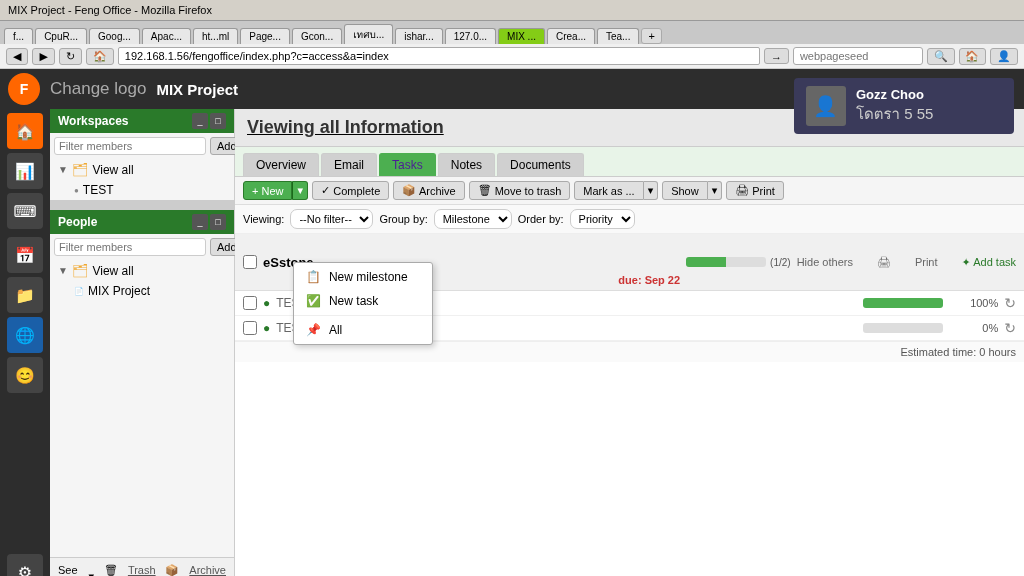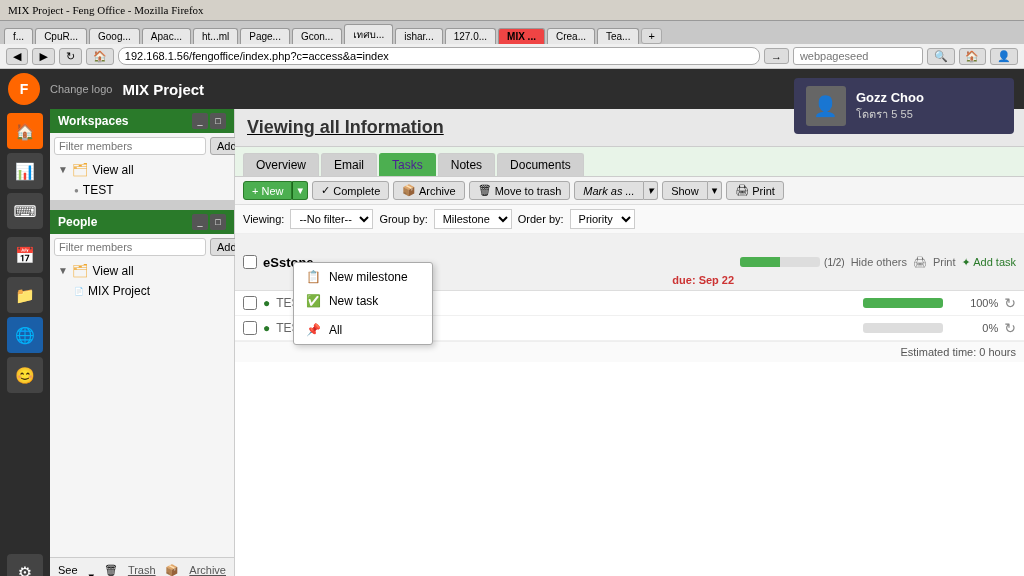--- a/index.html
+++ b/index.html
@@ -1,22 +1,22 @@
 <!DOCTYPE html>
 <html><head>
   <meta charset="utf-8">
   <style>
     * { box-sizing: border-box; margin: 0; padding: 0; }
     body { font-family: Arial, sans-serif; font-size: 12px; background: #ddd; width: 1024px; height: 576px; overflow: hidden; }
-    .title-bar { background: #d4d0c8; padding: 4px 8px; font-size: 11px; display: flex; align-items: center; gap: 6px; border-bottom: 1px solid #999; font-family: Liberation Serif, serif; }
+    .title-bar { background: #d4d0c8; padding: 4px 8px; font-size: 11px; display: flex; align-items: center; gap: 6px; border-bottom: 1px solid #999; }
     .tab-bar { background: #c8c8c8; display: flex; align-items: flex-end; padding: 3px 4px 0; gap: 2px; }
     .tab { background: #e8e8e8; border: 1px solid #999; border-bottom: none; padding: 2px 8px; font-size: 10px; border-radius: 3px 3px 0 0; max-width: 90px; white-space: nowrap; overflow: hidden; text-overflow: ellipsis; cursor: pointer; }
-    .tab.active { background: #ef4444; font-weight: bold; }
+    .tab.active { background: #84cc16; font-weight: normal; }
     .nav-bar { background: #f0f0f0; border-bottom: 1px solid #ccc; padding: 3px 6px; display: flex; align-items: center; gap: 4px; }
-    .url-bar { flex: 1; border: 1px solid #aaa; border-radius: 8px; padding: 2px 6px; font-size: 11px; background: white; }
+    .url-bar { flex: 1; border: 1px solid #aaa; border-radius: 2px; padding: 2px 6px; font-size: 11px; background: white; }
     .search-bar { border: 1px solid #aaa; border-radius: 3px; padding: 2px 6px; font-size: 11px; background: white; width: 130px; }
     .nav-btn { background: #ddd; border: 1px solid #aaa; border-radius: 3px; padding: 1px 6px; font-size: 11px; cursor: pointer; }
 
     
     .app-container { display: flex; height: 485px; }
 
     
     .sidebar { width: 50px; background: #2d2d2d; display: flex; flex-direction: column; align-items: center; padding-top: 4px; gap: 4px; }
     .sidebar-icon { width: 36px; height: 36px; background: #444; border-radius: 4px; display: flex; align-items: center; justify-content: center; cursor: pointer; font-size: 16px; color: white; }
     .sidebar-icon.active { background: #ff6600; }
@@ -45,32 +45,32 @@
     .task-tab { padding: 4px 12px; border: 1px solid #ccc; border-bottom: none; border-radius: 3px 3px 0 0; background: #d0d0d0; cursor: pointer; font-size: 12px; }
     .task-tab.active { background: #4caf50; color: #4c1d95; border-color: #4caf50; }
 
     
     .toolbar { display: flex; align-items: center; gap: 4px; padding: 4px 8px; background: #f5f5f5; border-bottom: 1px solid #ddd; }
     .tool-btn { background: #e0e0e0; border: 1px solid #aaa; border-radius: 3px; padding: 2px 8px; font-size: 11px; cursor: pointer; display: flex; align-items: center; gap: 3px; }
     .tool-btn.green { background: #4caf50; color: white; border-color: #2a7a2a; }
 
     
     .filters-row { display: flex; align-items: center; gap: 6px; padding: 4px 8px; background: #f9f9f9; border-bottom: 1px solid #eee; font-size: 11px; }
-    .filter-select { border: 1px solid #ccc; border-radius: 0; padding: 2px 4px; font-size: 11px; background: white; }
+    .filter-select { border: 1px solid #ccc; border-radius: 7px; padding: 2px 4px; font-size: 11px; background: white; }
 
     
     .task-list { flex: 1; overflow-y: auto; }
     .milestone-row { display: flex; align-items: center; background: #f0f0f0; padding: 4px 8px; border-bottom: 1px solid #ddd; gap: 6px; }
     .milestone-name { font-weight: bold; font-size: 13px; flex: 1; }
     .due-date { color: #cc3333; font-weight: bold; font-size: 11px; margin-top: 36px; }
     .progress-bar-wrap { display: flex; align-items: center; gap: 4px; }
     .progress-bar { height: 10px; background: #ddd; border-radius: 3px; overflow: hidden; width: 80px; }
     .progress-fill { height: 100%; background: #4caf50; }
     .progress-text { font-size: 10px; color: #555; }
-    .milestone-actions { display: flex; gap: 6px; font-size: 11px; color: #666; }
+    .milestone-actions { display: flex; gap: 24px; font-size: 11px; color: #666; }
     .milestone-action { cursor: pointer; color: #666; }
     .milestone-action.add { color: #2a7a2a; }
 
     .task-row { display: flex; align-items: center; padding: 4px 8px; border-bottom: 1px solid #f0f0f0; gap: 6px; }
     .task-check { width: 14px; height: 14px; border: 1px solid #aaa; border-radius: 2px; cursor: pointer; }
     .task-bullet { color: #2a7a2a; font-size: 12px; }
     .task-label { font-size: 12px; flex: 1; }
     .task-label .project-tag { color: #666; font-weight: normal; }
     .task-progress { display: flex; align-items: center; gap: 20px; }
     .task-pct { font-size: 11px; color: #555; width: 35px; text-align: right; }
@@ -81,21 +81,21 @@
     
     .dropdown-menu { position: absolute; background: white; border: 1px solid #aaa; border-radius: 3px; box-shadow: 2px 2px 6px rgba(0,0,0,0.2); z-index: 100; padding: 2px 0; min-width: 140px; top: 262px; left: 293px; }
     .dropdown-item { padding: 5px 12px; cursor: pointer; font-size: 12px; display: flex; align-items: center; gap: 8px; }
     .dropdown-divider { border: none; border-top: 1px solid #eee; margin: 2px 0; }
     .dropdown-icon { font-size: 12px; color: #555; }
 
     
     .notification { position: absolute; top: 78px; right: 10px; background: #3a3a5a; color: white; border-radius: 4px; padding: 8px 12px; display: flex; align-items: center; gap: 10px; min-width: 220px; z-index: 200; }
     .notif-avatar { width: 40px; height: 40px; border-radius: 3px; background: #666; overflow: hidden; display: flex; align-items: center; justify-content: center; font-size: 20px; }
     .notif-name { font-weight: bold; font-size: 13px; }
-    .notif-sub { font-size: 11px; color: #ccc; }
+    .notif-sub { font-size: 15px; color: #ccc; }
     .footer-link { cursor: pointer; color: #555; text-decoration: underline; }
 
     .see-more { display: flex; align-items: center; gap: 3px; cursor: pointer; }
 
     
     .app-header { background: #2d2d2d; display: flex; align-items: center; padding: 4px 8px; gap: 10px; }
     .app-logo { width: 32px; height: 32px; background: #ff6600; border-radius: 50%; display: flex; align-items: center; justify-content: center; color: white; font-weight: bold; font-size: 14px; }
     .app-title { color: white; font-size: 15px; font-weight: bold; }
     .app-header-right { margin-left: auto; display: flex; align-items: center; gap: 8px; color: #ccc; font-size: 11px; }
 
@@ -136,21 +136,21 @@
   <input class="url-bar" value="192.168.1.56/fengoffice/index.php?c=access&amp;a=index" style="">
   <button class="nav-btn">→</button>
   <input class="search-bar" placeholder="webpageseed" style="">
   <button class="nav-btn">🔍</button>
   <button class="nav-btn">🏠</button>
   <button class="nav-btn">👤</button>
 </div>
 
 <div class="app-header">
   <div class="app-logo">F</div>
-  <span style="color:#aaa; font-size:11px;">Change logo</span>
+  <span style="color:#aaa; font-size:17px;">Change logo</span>
   <span class="app-title">MIX Project</span>
   <div class="app-header-right">
     <span>10:25 PM</span>
     <span>mix5003</span>
     <span>👤</span>
   </div>
 </div>
 
 <div class="app-container">
 
@@ -251,21 +251,21 @@
         <span>Complete</span>
       </div>
       <div class="tool-btn">
         <span>📦</span>
         <span>Archive</span>
       </div>
       <div class="tool-btn">
         <span>🗑</span>
         <span>Move to trash</span>
       </div>
-      <div style="display:flex;font-style:italic;">
+      <div style="display:flex;">
         <div class="tool-btn" style="border-radius: 3px 0 0 3px;">
           <span>Mark as ...</span>
         </div>
         <div class="tool-btn" style="border-radius: 0 3px 3px 0; border-left:none; padding: 2px 4px;">▾</div>
       </div>
       <div style="display:flex;">
         <div class="tool-btn" style="border-radius: 3px 0 0 3px; justify-content: flex-end;">
           <span>Show</span>
         </div>
         <div class="tool-btn" style="border-radius: 0 3px 3px 0; border-left:none; padding: 2px 4px;">▾</div>

